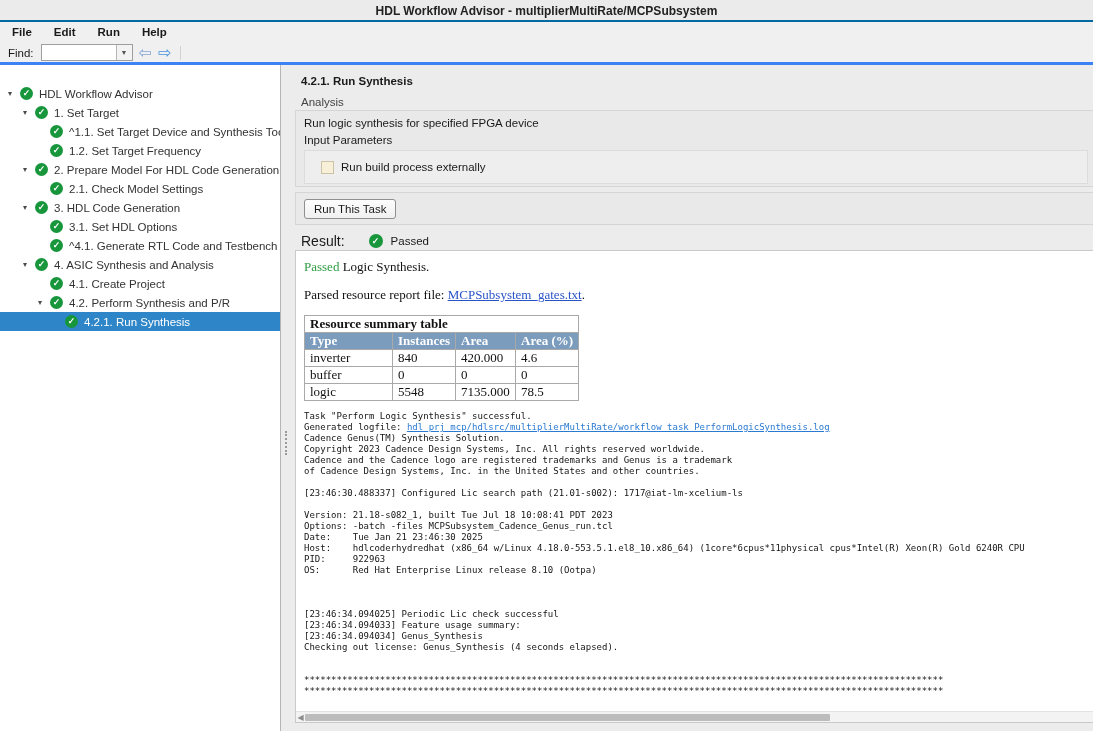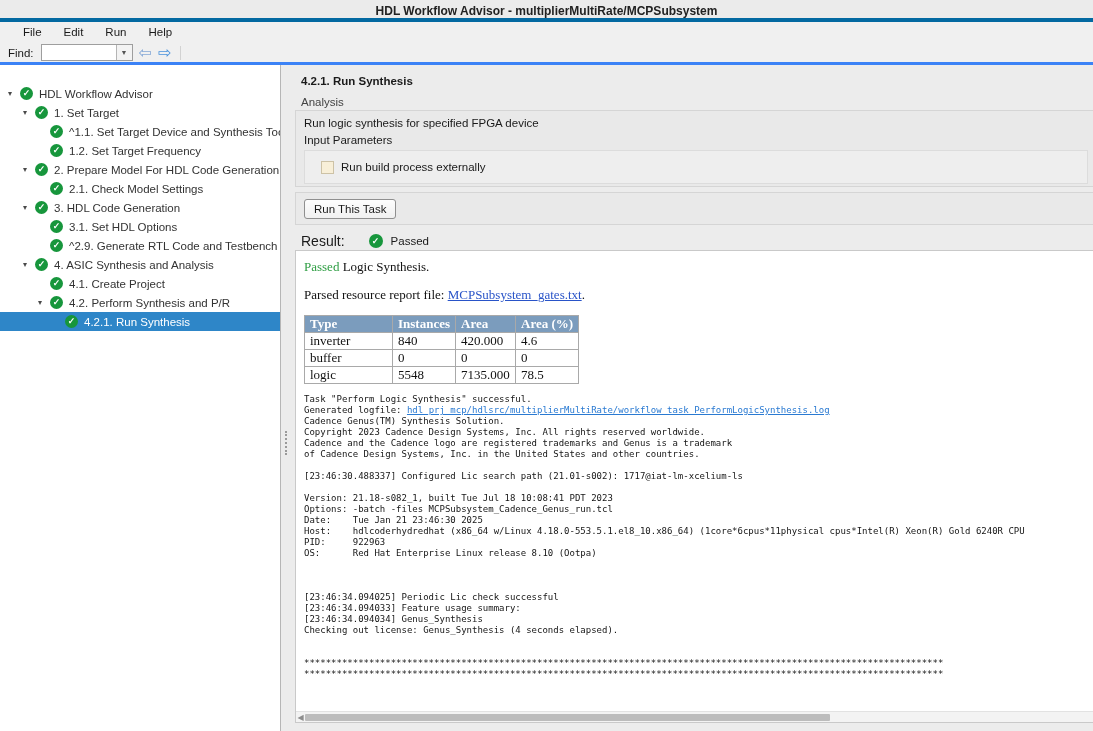--- a/index.html
+++ b/index.html
@@ -4,26 +4,26 @@
 <style>
   * { margin:0; padding:0; box-sizing:border-box; }
   html,body { background:#ececec; }
   #app {
     position:relative; width:1093px; height:731px; overflow:hidden;
     background:#ececec; font-family:"Liberation Sans",sans-serif; color:#1a1a1a;
   }
   
   .titlebar {
     position:absolute; left:0; top:0; width:100%; height:22px;
-    background:#ebebeb; border-bottom:4px solid #0369a1;
+    background:#ebebeb; border-bottom:2px solid #0369a1;
     text-align:center; font-size:12px; font-weight:bold; line-height:22px; color:#222;
   }
   .menubar {
     position:absolute; left:0; top:22px; width:100%; height:21px;
-    background:#f0f0f0; display:flex; align-items:center; padding-left:12px;
+    background:#f0f0f0; display:flex; align-items:center; padding-left:1px;font-weight:bold;
   }
   .menu-item { font-size:11.5px; padding:0 11px; line-height:21px; color:#1a1a1a; cursor:default; }
   .findbar {
     position:absolute; left:0; top:43px; width:100%; height:22px;
     background:#f0f0f0; border-bottom:3px solid #3b82f6;
     display:flex; align-items:center;
   }
   .find-label { font-size:11.5px; margin-left:8px; }
   .find-combo { display:flex; margin-left:7px; height:17px; border:1px solid #9e9e9e; background:#fff; }
   .find-input { width:74px; height:15px; border:none; outline:none; font-size:11px; padding:0 3px; background:#fff; }
@@ -188,21 +188,21 @@
         <span class="tree-label">3. HDL Code Generation</span>
       </div>
       <div class="tree-row" style="padding-left: 38px;">
         <span class="tree-arrow"></span>
         <span class="check-icon">✓</span>
         <span class="tree-label">3.1. Set HDL Options</span>
       </div>
       <div class="tree-row" style="padding-left: 38px;">
         <span class="tree-arrow"></span>
         <span class="check-icon">✓</span>
-        <span class="tree-label">^2.9. Generate RTL Code and Testbench</span>
+        <span class="tree-label">^4.1. Generate RTL Code and Testbench</span>
       </div>
       <div class="tree-row" style="padding-left: 23px;">
         <span class="tree-arrow">▾</span>
         <span class="check-icon">✓</span>
         <span class="tree-label">4. ASIC Synthesis and Analysis</span>
       </div>
       <div class="tree-row" style="padding-left: 38px;">
         <span class="tree-arrow"></span>
         <span class="check-icon">✓</span>
         <span class="tree-label">4.1. Create Project</span>
@@ -250,20 +250,23 @@
       <div class="report-inner">
         <div class="rep-line1">
           <span class="passed-word">Passed</span><span> Logic Synthesis.</span>
         </div>
         <div class="rep-line2">
           <span>Parsed resource report file: </span><a class="rep-link">MCPSubsystem_gates.txt</a><span>.</span>
         </div>
 
         <table class="res-table">
           <tbody>
+              <tr class="res-caption">
+                <td colspan="4">Resource summary table</td>
+              </tr>
               <tr class="res-head">
                 <th class="col-type">Type</th>
                 <th class="col-inst">Instances</th>
                 <th class="col-area">Area</th>
                 <th class="col-pct">Area (%)</th>
               </tr>
               <tr>
                 <td>inverter</td>
                 <td>840</td>
                 <td>420.000</td>

